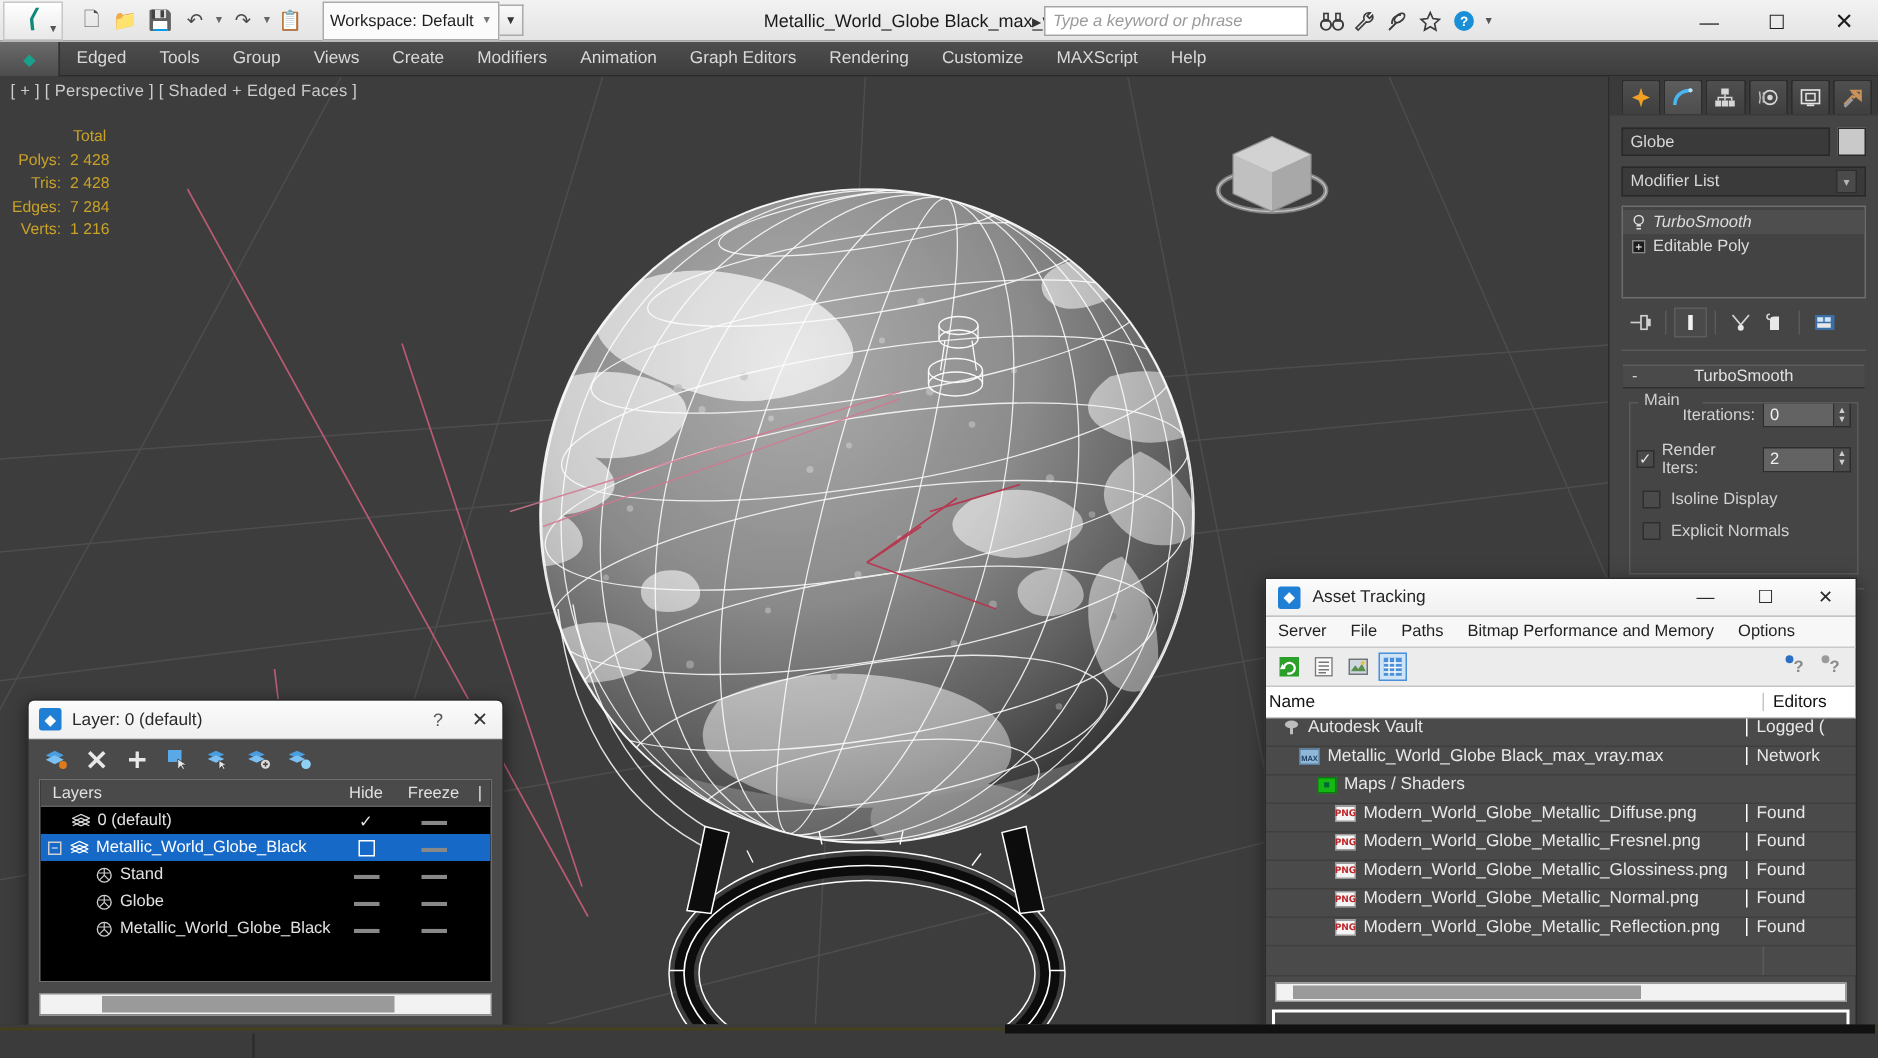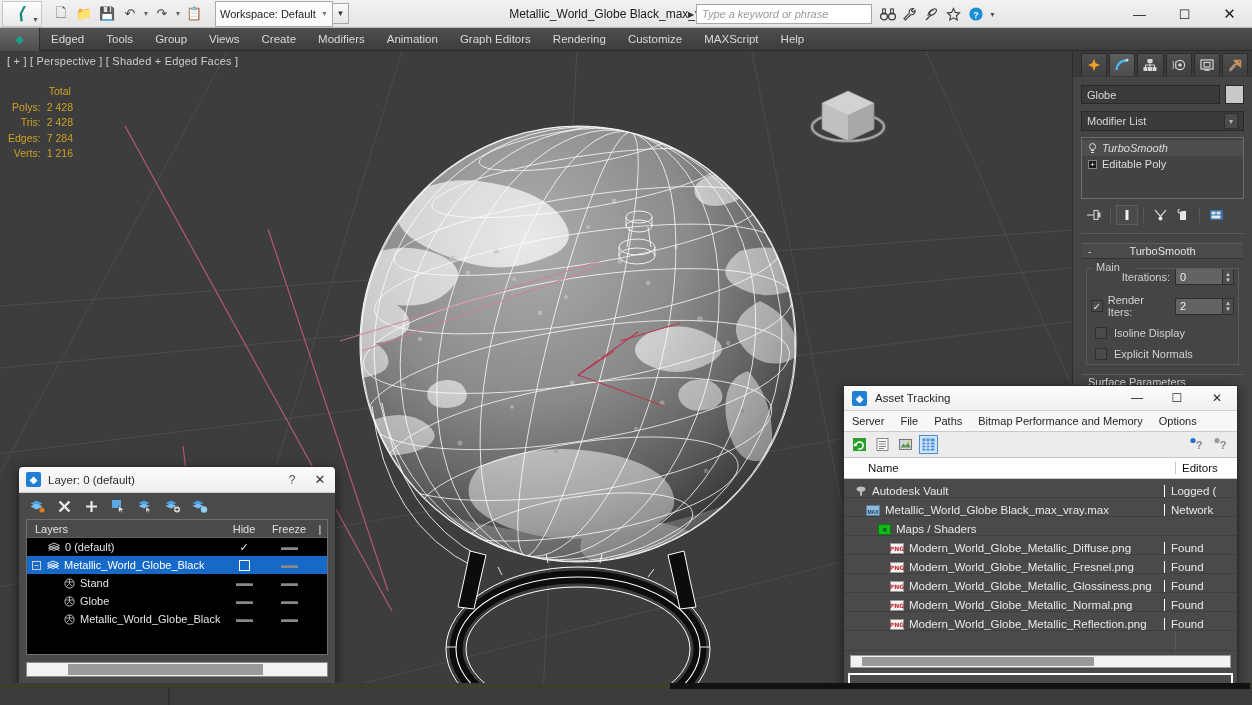--- a/index.html
+++ b/index.html
@@ -161,21 +161,21 @@
   .cp-divider { height: 1px; background: #5a5a5a; margin: 6px 0 0 0; }
 
   .rollout { margin-top: 8px; border: 1px solid transparent; }
   .rollout-head {
     height: 16px; display: flex; align-items: center; gap: 6px;
     border-top: 1px solid #5d5d5d; border-bottom: 1px solid #303030;
     background: #4a4a4a; padding-left: 6px; position: relative;
   }
   .rollout-head .minus { font-size: 11px; color: #d0d0d0; }
   .rollout-head .rt { position: absolute; left: 0; right: 0; text-align: center; font-size: 11px; color: #e2e2e2; }
-  .group-box { margin: 6px 4px 0 4px; border: 1px solid #5a5a5a; border-top: none; padding: 0 4px 4px 4px;
+  .group-box { margin: 6px 4px 0 4px; border: 1px solid #5a5a5a; border-top: none; padding: 0 4px 22px 4px;
     position: relative; }
   .group-title { position: absolute; top: -7px; left: 5px; background: #454545; padding: 0 4px;
     font-size: 11px; color: #cfcfcf; }
   .gb-top-l { position: absolute; top: 0; left: 0; width: 5px; height: 1px; background: #5a5a5a; }
   .gb-top-r { position: absolute; top: 0; left: 48px; right: 0; height: 1px; background: #5a5a5a; }
   .param-row { display: flex; align-items: center; justify-content: flex-end; gap: 5px; margin-top: 9px; }
   .param-lbl { font-size: 11px; color: #d2d2d2; }
   .spinner { display: flex; height: 17px; }
   .spin-val { width: 48px; background: #636363; border: 1px solid #2e2e2e; color: #f0f0f0;
     font-size: 11px; padding: 0 4px; display: flex; align-items: center; }
@@ -246,24 +246,24 @@
     border-bottom: 1px solid #cacaca; }
   .at-menu .mi { padding: 0 8px; font-size: 11px; color: #1f1f1f; line-height: 21px; }
   .at-toolbar { height: 26px; background: #ececec; display: flex; align-items: center;
     padding-left: 6px; gap: 4px; border-bottom: 1px solid #c6c6c6; position: relative; }
   .att { width: 19px; height: 19px; display: flex; align-items: center; justify-content: center;
     border: 1px solid transparent; }
   .att.sel { background: #cfe4f7; border: 1px solid #4a90d9; }
   .at-right-icons { position: absolute; right: 8px; display: flex; gap: 8px; }
   .at-grid-head { height: 21px; background: #fff; display: flex; align-items: center;
     font-size: 11.5px; color: #111; border-bottom: 1px solid #c6c6c6; }
-  .at-grid-head .cn { flex: 1; padding-left: 24px; }
+  .at-grid-head .cn { flex: 1; padding-left: 2px; }
   .at-grid-head .cs { width: 62px; padding-left: 6px; border-left: 1px solid #c6c6c6; }
   .at-rows { background: #4a4a4a; }
-  .at-row { height: 19px; display: flex; align-items: flex-end; font-size: 11.5px; color: #e8e8e8;
+  .at-row { height: 19px; display: flex; align-items: flex-start; font-size: 11.5px; color: #e8e8e8;
     border-bottom: 1px solid #3f3f3f; }
   .at-row .cn { flex: 1; display: flex; align-items: center; gap: 5px; white-space: nowrap; overflow: hidden; }
   .at-row .cs { width: 73px; padding-left: 6px; border-left: 1px solid #ffffff; color: #e8e8e8;
     white-space: nowrap; overflow: hidden; }
   .ind0 { padding-left: 10px; } .ind1 { padding-left: 22px; }
   .ind2 { padding-left: 34px; } .ind3 { padding-left: 46px; }
   .png-ico { width: 14px; height: 11px; background: #f5f5f5; border: 1px solid #9a9a9a;
     display: inline-flex; align-items: center; justify-content: center;
     font-size: 6px; color: #c0262a; font-weight: bold; font-family: "DejaVu Sans", sans-serif; }
   .max-ico { width: 14px; height: 11px; background: #8fb8d8; border: 1px solid #5a7fa0;

